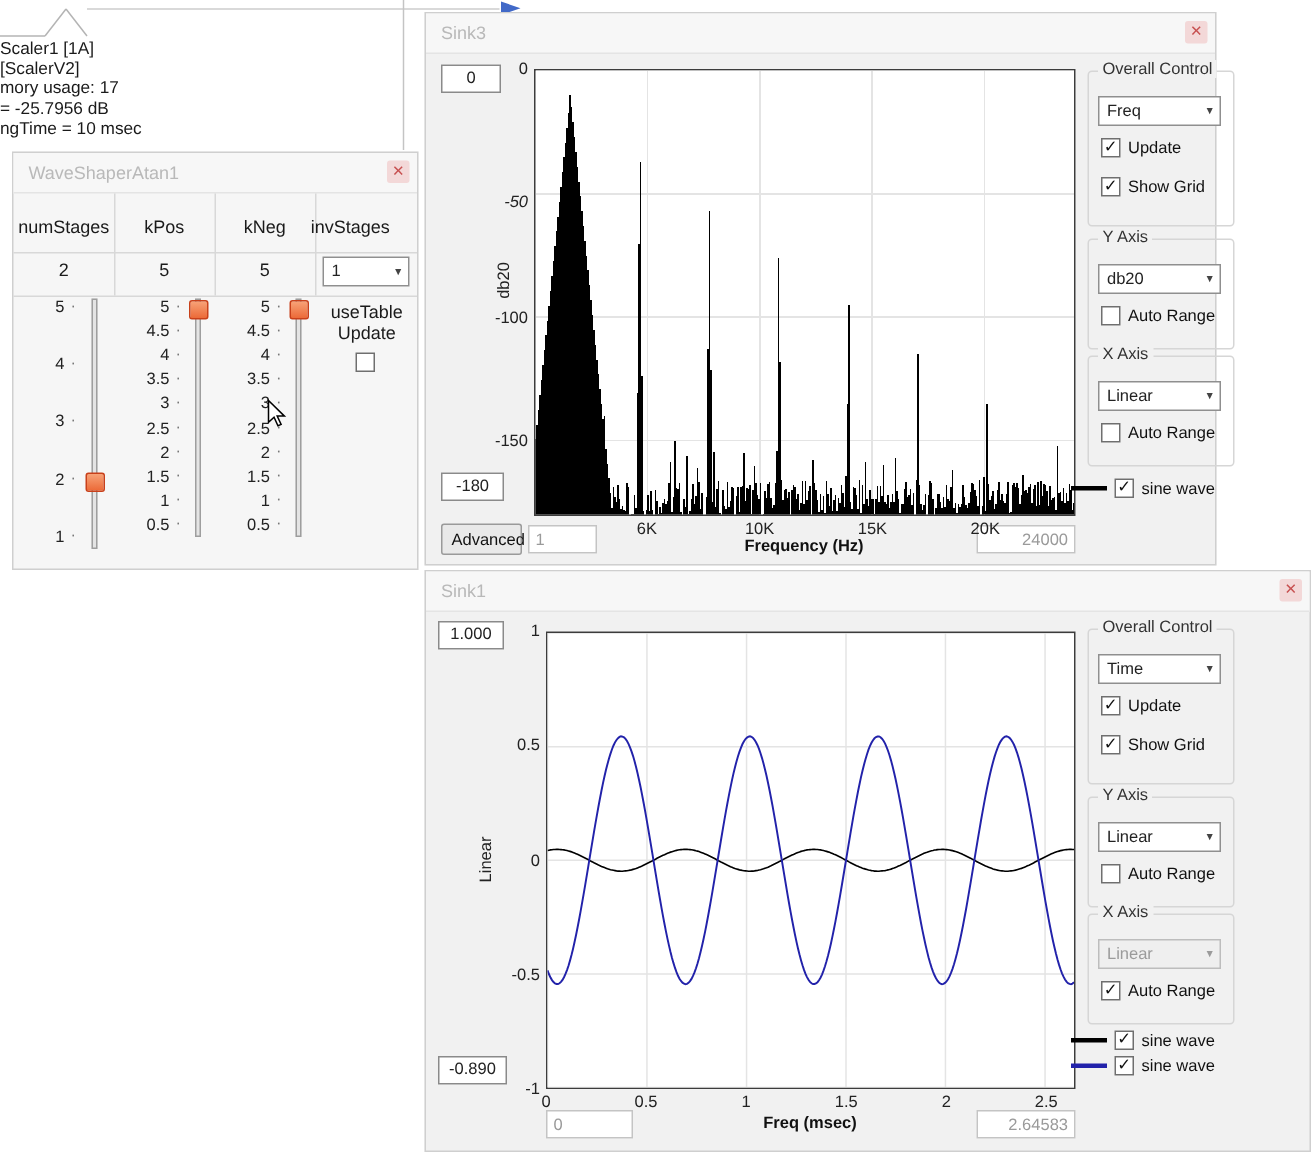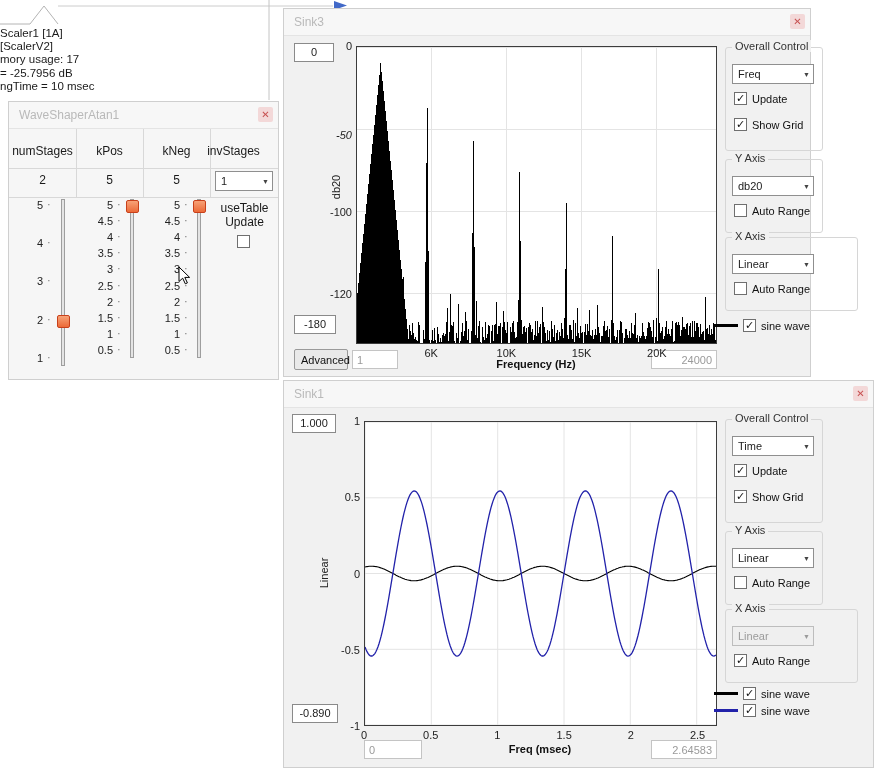--- a/index.html
+++ b/index.html
@@ -32,21 +32,21 @@
   .xtick{position:absolute;font-size:11px;color:#222;text-align:center;width:40px;}
   .adv{position:absolute;left:10px;top:340px;width:54px;height:21px;font-size:11px;font-family:inherit;
        background:#e9e9e9;border:1px solid #9a9a9a;border-radius:2px;color:#111;}
   .field{position:absolute;height:19px;background:#fff;border:1px solid #c4c4c4;font-size:11px;color:#9a9a9a;
          line-height:19px;padding:0 4px;box-sizing:border-box;}
   .xmin3{left:68px;top:341px;width:46px;} .xmax3{left:367px;top:341px;width:66px;text-align:right;}
   .xmin1{left:80px;top:359px;width:58px;} .xmax1{left:367px;top:359px;width:66px;text-align:right;}
 
   
   .gbox{position:absolute;left:441px;width:96px;border:1px solid #d6d6d6;border-radius:3px;}
-  .gb1{top:38px;height:102px;} .gb2{top:150px;height:72px;} .gb3{top:228px;height:72px;padding-left:35px;}
+  .gb1{top:38px;height:102px;} .gb2{top:150px;height:72px;} .gb3{top:228px;height:72px;}
   .gbl{position:absolute;top:-8px;left:6px;background:#f1f1f1;padding:0 3px;font-size:11px;color:#333;white-space:nowrap;}
   .combo{position:absolute;height:20px;background:#fff;border:1px solid #8f8f8f;box-sizing:border-box;
          font-size:11px;color:#222;}
   .gbox .combo{top:16px;left:6px;width:82px;}
   .combo .ct{position:absolute;left:5px;top:3px;white-space:nowrap;}
   .combo .ca{position:absolute;right:3px;top:6px;font-size:7px;color:#444;}
   .combo.disabled{background:#efefef;border-color:#bdbdbd;}
   .combo.disabled .ct,.combo.disabled .ca{color:#9b9b9b;}
   .cb{display:inline-block;width:13px;height:13px;background:#fff;border:1px solid #6f6f6f;box-sizing:border-box;
       font-size:11px;line-height:11px;text-align:center;color:#111;flex:none;}
@@ -163,21 +163,21 @@
     <div class="legend" id="s3legend">
         <div class="lrow">
           <span class="lline" style="background: rgb(0, 0, 0);"></span>
           <span class="cb">✓</span>
           <span class="llab">sine wave</span>
         </div>
       </div>
   <span class="ytick" style="left: 38px; top: 31px;">0</span>
       <span class="ytick" style="left: 38px; top: 120px; font-style: italic;">-50</span>
       <span class="ytick" style="left: 38px; top: 196.556px;">-100</span>
-      <span class="ytick" style="left: 38px; top: 279.333px;">-120</span>
+      <span class="ytick" style="left: 38px; top: 279.333px;">-150</span>
       <span class="xtick" style="left: 127.208px; top: 338px;">6K</span>
       <span class="xtick" style="left: 202.417px; top: 338px;">10K</span>
       <span class="xtick" style="left: 277.625px; top: 338px;">15K</span>
       <span class="xtick" style="left: 352.833px; top: 338px;">20K</span>
     </div>
 
   <div class="win sink1 s1" id="sink1-win">
     <div class="titlebar">
       <span class="title">Sink1</span>
       <span class="close">✕</span>

